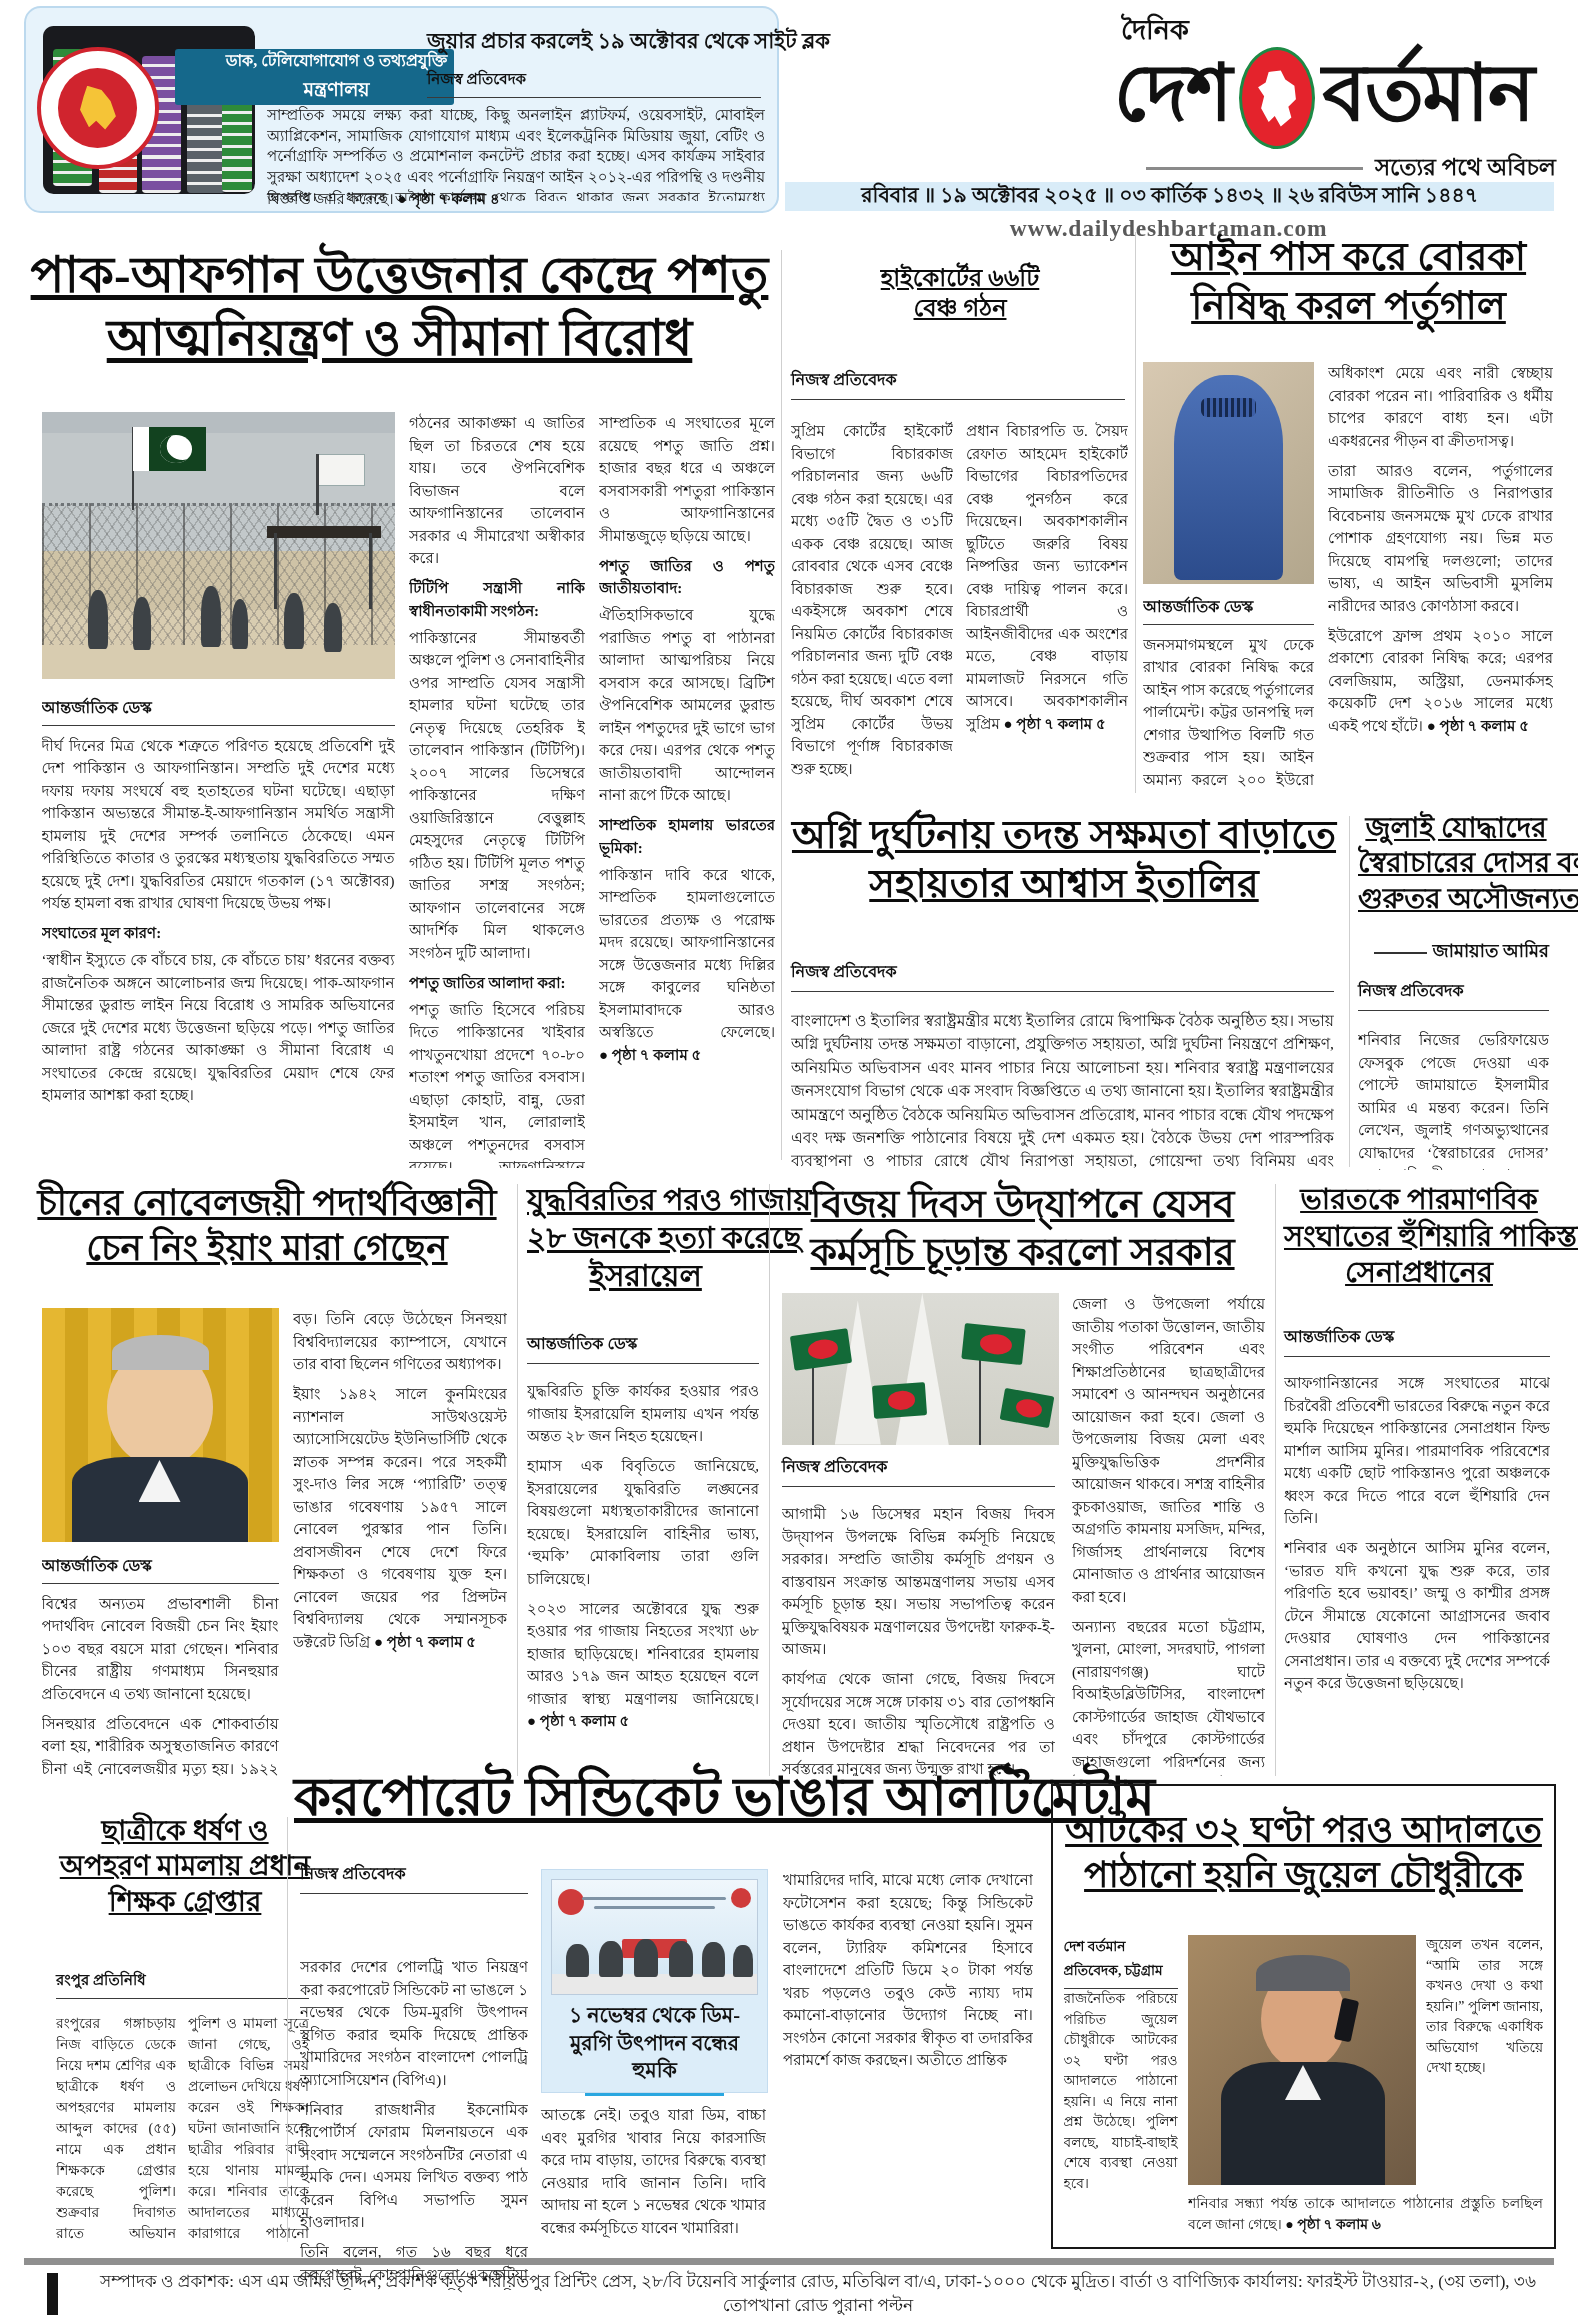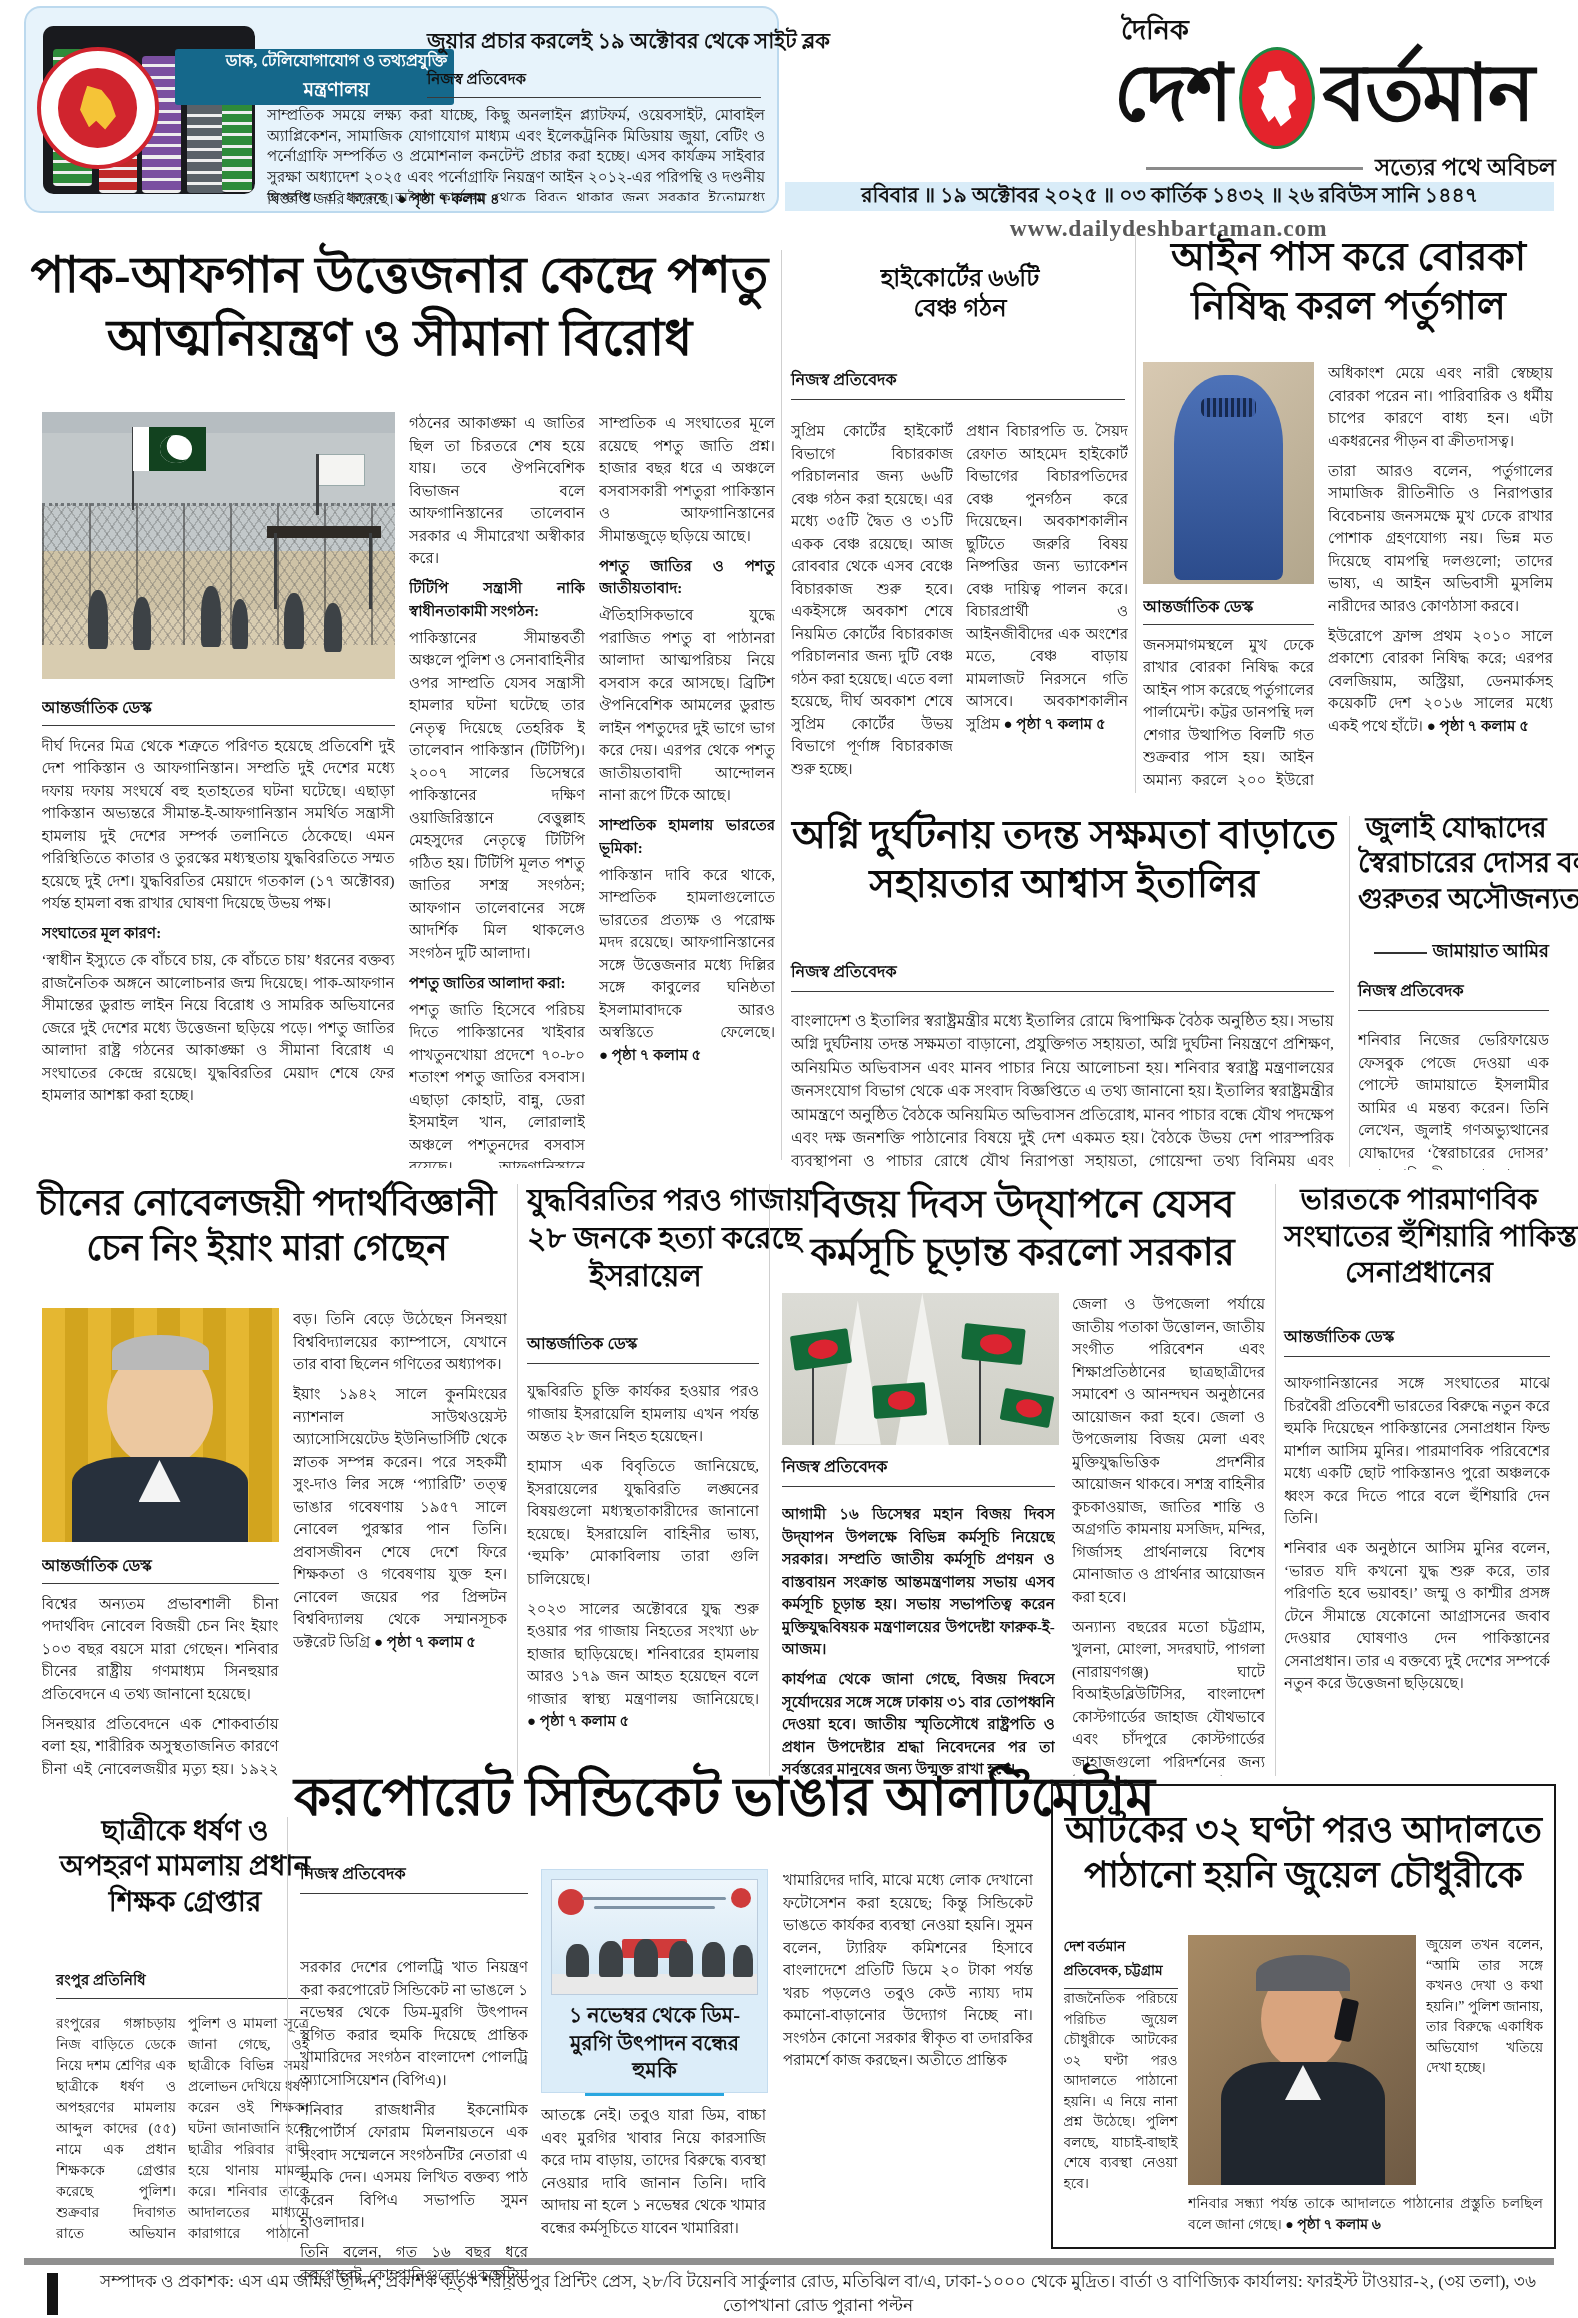--- a/index.html
+++ b/index.html
@@ -1,19 +1,19 @@
 <!DOCTYPE html>
 <html style="font-size:12px"><head>
 <meta charset="utf-8">
 <style>
   html,body{margin:0;padding:0;background:#ddd;}
   #page{position:relative;width:1578px;height:2319px;background:#fff;
         font-family:"Liberation Serif",serif;color:#111;overflow:hidden;}
   .abs{position:absolute;}
-  .hl{font-weight:bold;text-align:center;line-height:1.26;color:#0c0c0c;}
+  .hl{font-weight:bold;text-align:center;line-height:1.26;color:#0c0c0c;text-decoration:underline;}
   .hl div{white-space:nowrap;}
   .col{font-size:15px;line-height:1.5;text-align:justify;overflow:hidden;}
   .byline{font-weight:bold;font-size:16px;padding-bottom:4.6px;border-bottom:1.9px solid #3a3a3a;margin-bottom:9px;}
   .attrib{font-weight:bold;font-size:18px;text-align:right;}
   .p{margin:0 0 7.6px;}
   .sub{font-weight:bold;margin:1.5px 0 4.6px;}
   .ref{font-weight:bold;white-space:nowrap;}
   .vrule{position:absolute;width:0.8px;background:#cfcfcf;}
   
   .leadbox{background:#e7f3fb;border:2.3px solid #bcd9ee;border-radius:16.7px;}
@@ -309,21 +309,21 @@
       <div class="spire" style="left:53px;top:7.6px;width:46px;height:144px;"></div>
       <div class="spire" style="left:114px;top:0;width:53px;height:152px;"></div>
       <div class="pole" style="left:30px;top:46px;height:106px;"></div>
       <div class="bdflag" style="left:10.6px;top:39px;width:58px;height:35px;transform:rotate(-8deg);"></div>
       <div class="pole" style="left:197px;top:38px;height:114px;"></div>
       <div class="bdflag" style="left:181px;top:33px;width:61px;height:36px;transform:rotate(6deg);"></div>
       <div class="bdflag" style="left:91px;top:91px;width:53px;height:33px;transform:rotate(-4deg);"></div>
       <div class="bdflag" style="left:220px;top:99px;width:50px;height:32px;transform:rotate(10deg);"></div>
     </div>
     <div class="byline abs" style="left:3.8px;top:273px;width:273px;">নিজস্ব প্রতিবেদক</div>
-    <div class="abs col" style="left:3.8px;top:322px;width:273px;height:273px;font-weight:bold;">
+    <div class="abs col" style="left:3.8px;top:322px;width:273px;height:273px;">
       <p class="p">আগামী ১৬ ডিসেম্বর মহান বিজয় দিবস উদ্‌যাপন উপলক্ষে বিভিন্ন কর্মসূচি নিয়েছে সরকার। সম্প্রতি জাতীয় কর্মসূচি প্রণয়ন ও বাস্তবায়ন সংক্রান্ত আন্তমন্ত্রণালয় সভায় এসব কর্মসূচি চূড়ান্ত হয়। সভায় সভাপতিত্ব করেন মুক্তিযুদ্ধবিষয়ক মন্ত্রণালয়ের উপদেষ্টা ফারুক-ই-আজম।</p>
       <p class="p">কার্যপত্র থেকে জানা গেছে, বিজয় দিবসে সূর্যোদয়ের সঙ্গে সঙ্গে ঢাকায় ৩১ বার তোপধ্বনি দেওয়া হবে। জাতীয় স্মৃতিসৌধে রাষ্ট্রপতি ও প্রধান উপদেষ্টার শ্রদ্ধা নিবেদনের পর তা সর্বস্তরের মানুষের জন্য উন্মুক্ত রাখা হবে।</p>
     </div>
     <div class="abs col" style="left:294px;top:112px;width:193px;height:483px;">
       <p class="p">জেলা ও উপজেলা পর্যায়ে জাতীয় পতাকা উত্তোলন, জাতীয় সংগীত পরিবেশন এবং শিক্ষাপ্রতিষ্ঠানের ছাত্রছাত্রীদের সমাবেশ ও আনন্দঘন অনুষ্ঠানের আয়োজন করা হবে। জেলা ও উপজেলায় বিজয় মেলা এবং মুক্তিযুদ্ধভিত্তিক প্রদর্শনীর আয়োজন থাকবে। সশস্ত্র বাহিনীর কুচকাওয়াজ, জাতির শান্তি ও অগ্রগতি কামনায় মসজিদ, মন্দির, গির্জাসহ প্রার্থনালয়ে বিশেষ মোনাজাত ও প্রার্থনার আয়োজন করা হবে।</p>
       <p class="p">অন্যান্য বছরের মতো চট্টগ্রাম, খুলনা, মোংলা, সদরঘাট, পাগলা (নারায়ণগঞ্জ) ঘাটে বিআইডব্লিউটিসির, বাংলাদেশ কোস্টগার্ডের জাহাজ যৌথভাবে এবং চাঁদপুরে কোস্টগার্ডের জাহাজগুলো পরিদর্শনের জন্য উন্মুক্ত রাখা হবে। একই সঙ্গে ঢাকাসহ জেলা পর্যায়ে সিনেমা হলগুলোতে বিনা টিকিটে মুক্তিযুদ্ধভিত্তিক চলচ্চিত্র প্রদর্শিত হবে।</p>
     </div>
   </section>
 
   <div class="vrule" style="left:1275px;top:1184px;height:592px;"></div>

